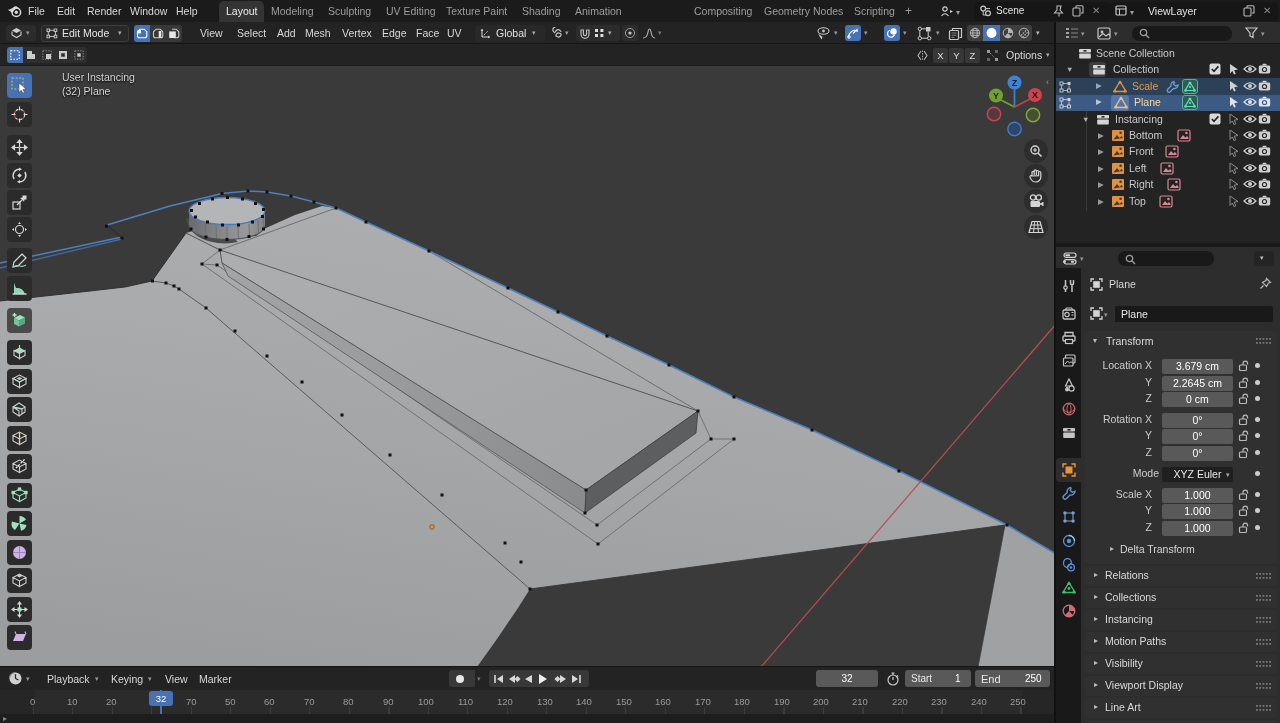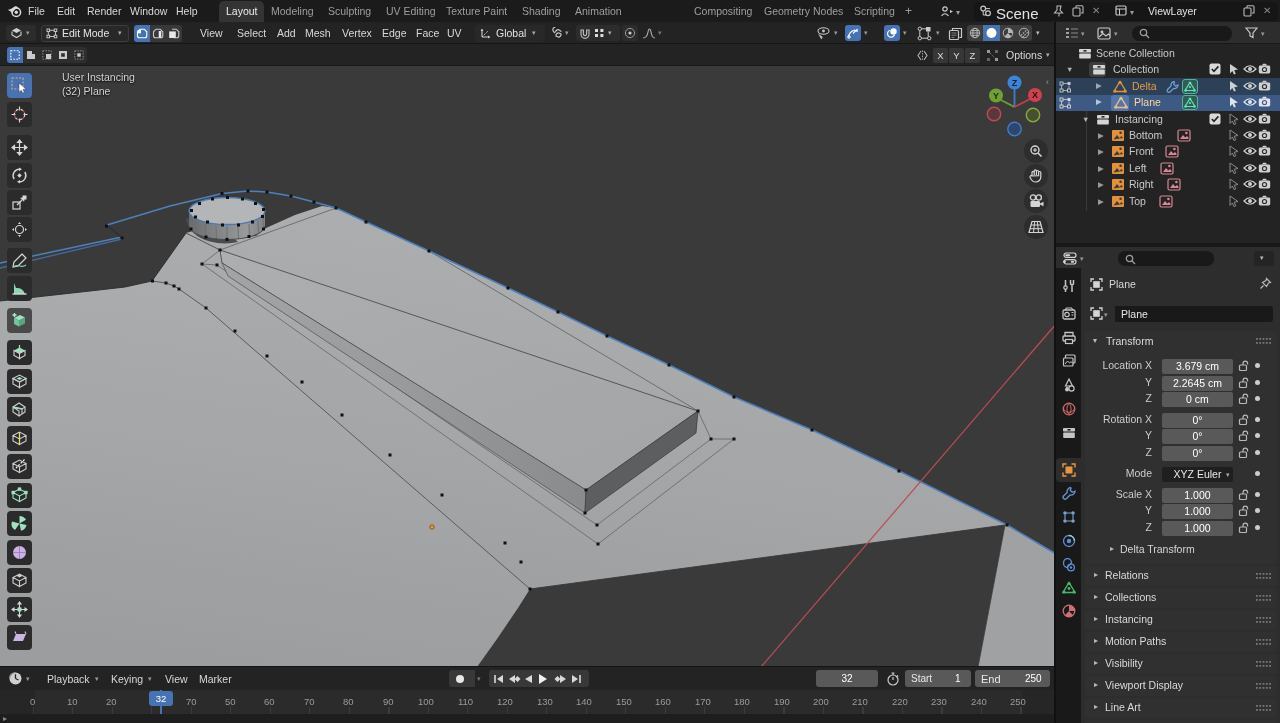--- a/index.html
+++ b/index.html
@@ -47,21 +47,21 @@
 </div>
 <div class="abs" style="left:956px;top:8px;color:#9a9a9a;font-size:8px">▾</div>
 <div class="abs" style="left:974px;top:1.5px;width:136px;height:19px;background:#161616;border-radius:4px"></div>
 <div class="abs" style="left:979px;top:5px;width:13px;height:12px">
 <svg width="13" height="12" viewBox="0 0 13 12">
         <circle cx="4.2" cy="3.6" r="2.4" fill="none" stroke="#c9c9c9" stroke-width="1.2"></circle>
         <circle cx="9" cy="8.2" r="2.4" fill="none" stroke="#c9c9c9" stroke-width="1.2"></circle>
         <path d="M6,3.6 h5 M4.2,6 v4 h3" stroke="#c9c9c9" stroke-width="1" fill="none"></path>
       </svg>
 </div>
-<div class="abs" style="left:996px;top:5px;color:#e2e2e2;font-size:15px">Scene</div>
+<div class="abs" style="left:996px;top:5px;color:#e2e2e2;font-size:10px">Scene</div>
 <div class="abs" style="left:1053px;top:5px;width:12px;height:12px">
 <svg width="12" height="12" viewBox="0 0 12 12">
         <path d="M4,1 l4,0 -1,4 2.5,3 -8,0 2.5,-3 z M6,8 v3.5" fill="none" stroke="#b9b9b9" stroke-width="1.1"></path>
       </svg>
 </div>
 <div class="abs" style="left:1072px;top:5px;width:12px;height:12px">
 <svg width="12" height="12" viewBox="0 0 12 12">
         <rect x="1" y="3" width="7" height="8" rx="1" fill="none" stroke="#b9b9b9" stroke-width="1.1"></rect>
         <path d="M4,3 V1.5 a0.8,0.8 0 0 1 .8,-.8 H10 a1,1 0 0 1 1,1 V8 h-2" fill="none" stroke="#b9b9b9" stroke-width="1.1"></path>
       </svg>
@@ -711,21 +711,21 @@
         <rect x="8.5" y="8" width="3" height="3" fill="none" stroke="#c9c9c9" stroke-width="0.9"></rect>
         <path d="M4,2.5 h4.5 M2.5,4 v4 M10,4.5 v3.5 M4,9.5 h4.5" stroke="#c9c9c9" stroke-width="0.8"></path>
       </svg>
   <div class="abs" style="left:40px;top:37px;color:#9aa7b8;font-size:7.5px">▶</div>
   <svg class="abs" style="left:57px;top:36px" width="14" height="13" viewBox="0 0 14 13">
         <path d="M7,1.5 L13,11.5 H1 Z" fill="none" stroke="#e0913f" stroke-width="1.4"></path>
         <circle cx="7" cy="2.5" r="1.6" fill="#e0913f"></circle>
         <circle cx="2" cy="11" r="1.6" fill="#e0913f"></circle>
         <circle cx="12" cy="11" r="1.6" fill="#e0913f"></circle>
       </svg>
-  <div class="abs" style="left:76px;top:36px;color:#e79a43">Delta</div>
+  <div class="abs" style="left:76px;top:36px;color:#e79a43">Scale</div>
   <svg class="abs" style="left:110px;top:36px" width="13" height="13" viewBox="0 0 13 13">
         <path d="M8.5,1.5 a3.5,3.5 0 0 0 -3.4,4.4 L1.5,9.5 a1.8,1.8 0 0 0 2.5,2.5 L7.6,8.4 a3.5,3.5 0 0 0 4.4,-3.4 l-2.5,1 -1.8,-1.8 1,-2.5" fill="none" stroke="#6e9fd4" stroke-width="1.3"></path>
       </svg>
   <div class="abs" style="left:126px;top:35px;width:16px;height:15px;background:#2c5e55;border:1px solid #57b09a;border-radius:3px"></div>
   <svg class="abs" style="left:128px;top:37px" width="12" height="11" viewBox="0 0 12 11">
         <path d="M6,1.5 L11,9.5 H1 Z" fill="none" stroke="#63e2b4" stroke-width="1.2"></path>
         <circle cx="6" cy="2" r="1.3" fill="#63e2b4"></circle>
         <circle cx="1.7" cy="9.5" r="1.3" fill="#63e2b4"></circle>
         <circle cx="10.3" cy="9.5" r="1.3" fill="#63e2b4"></circle>
         <circle cx="6" cy="6" r="1.1" fill="#63e2b4"></circle>
@@ -1105,21 +1105,21 @@
           <path d="M5,5 V3.4 a2.3,2.3 0 0 1 4.6,0 V4.4" fill="none" stroke="#b9b9b9" stroke-width="1.2"></path>
         </svg>
     <div class="abs" style="left:199px;top:186px;width:4.5px;height:4.5px;border-radius:3px;background:#ccc"></div>
     <div class="abs" style="left:0;top:199px;width:96px;text-align:right;color:#ccc">Z</div>
     <div class="abs" style="left:106px;top:199px;width:71px;height:15px;background:#595959;border-radius:2px;text-align:center;line-height:15px;color:#fff">0°</div>
     <svg class="abs" style="left:182px;top:200px" width="12" height="12" viewBox="0 0 12 12">
           <rect x="1.5" y="5" width="7" height="5.5" rx="1" fill="none" stroke="#b9b9b9" stroke-width="1.2"></rect>
           <path d="M5,5 V3.4 a2.3,2.3 0 0 1 4.6,0 V4.4" fill="none" stroke="#b9b9b9" stroke-width="1.2"></path>
         </svg>
     <div class="abs" style="left:199px;top:203px;width:4.5px;height:4.5px;border-radius:3px;background:#ccc"></div>
-    <div class="abs" style="left:0;top:220px;width:96px;text-align:right;color:#ccc">Mode</div>
+    <div class="abs" style="left:7px;top:220px;width:96px;text-align:right;color:#ccc">Mode</div>
     <div class="abs" style="left:106px;top:220px;width:71px;height:15px;background:#1f1f1f;border-radius:2px;color:#e8e8e8;text-align:center;line-height:15px">XYZ Euler</div>
     <div class="abs" style="left:170px;top:224px;color:#aaa;font-size:7px">▾</div>
     <div class="abs" style="left:199px;top:224px;width:4.5px;height:4.5px;border-radius:3px;background:#ccc"></div>
     <div class="abs" style="left:0;top:241px;width:96px;text-align:right;color:#ccc">Scale X</div>
     <div class="abs" style="left:106px;top:241px;width:71px;height:15px;background:#595959;border-radius:2px;text-align:center;line-height:15px;color:#fff">1.000</div>
     <svg class="abs" style="left:182px;top:242px" width="12" height="12" viewBox="0 0 12 12">
           <rect x="1.5" y="5" width="7" height="5.5" rx="1" fill="none" stroke="#b9b9b9" stroke-width="1.2"></rect>
           <path d="M5,5 V3.4 a2.3,2.3 0 0 1 4.6,0 V4.4" fill="none" stroke="#b9b9b9" stroke-width="1.2"></path>
         </svg>
     <div class="abs" style="left:199px;top:245px;width:4.5px;height:4.5px;border-radius:3px;background:#ccc"></div>

